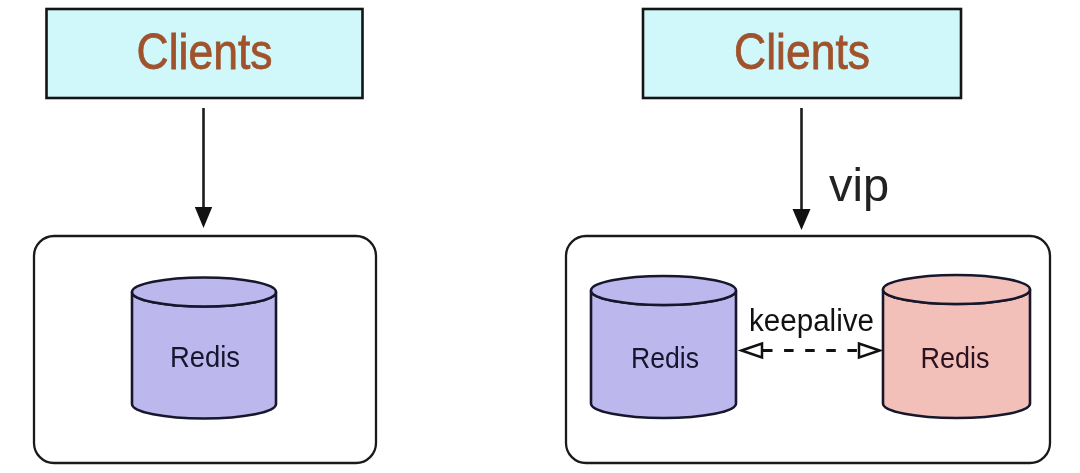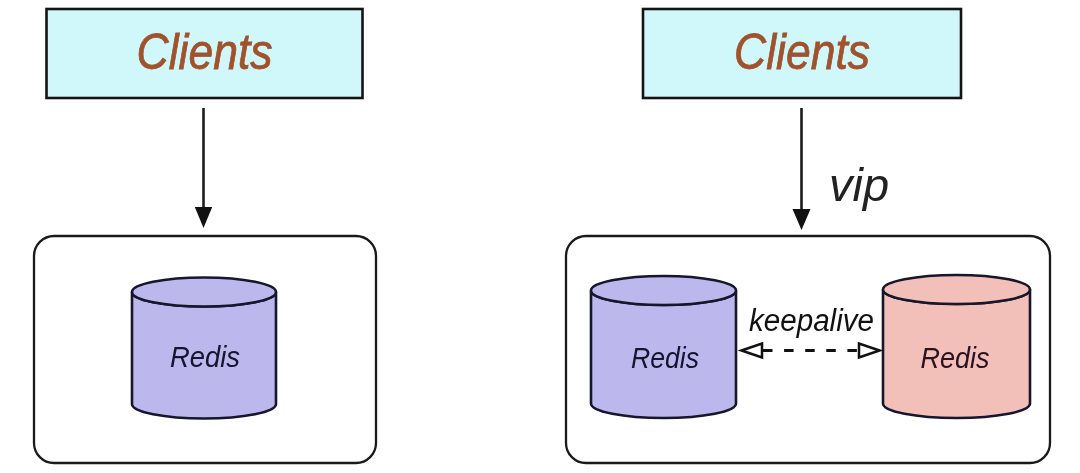--- a/index.html
+++ b/index.html
@@ -1,16 +1,16 @@
 <!DOCTYPE html>
 <html><head>
 <meta charset="utf-8">
 <style>
   html,body{margin:0;padding:0;background:#ffffff;}
-  .canvas{position:relative;width:1080px;height:473px;background:#ffffff;overflow:hidden;font-style:italic;}
+  .canvas{position:relative;width:1080px;height:473px;background:#ffffff;overflow:hidden;}
   svg{position:absolute;top:0;left:0;}
   text{font-family:"Liberation Sans", sans-serif;}
 </style>
 </head>
 <body>
 <div class="canvas">
 <svg width="1080" height="473" viewBox="0 0 1080 473">
 
   <rect x="46.5" y="9" width="316" height="89" fill="#d0f8fb" stroke="#141414" stroke-width="2.6"></rect>
   <text x="204.5" y="68.5" font-size="50" fill="#a0522d" stroke="#a0522d" stroke-width="0.8" text-anchor="middle" textLength="136" lengthAdjust="spacingAndGlyphs">Clients</text>

